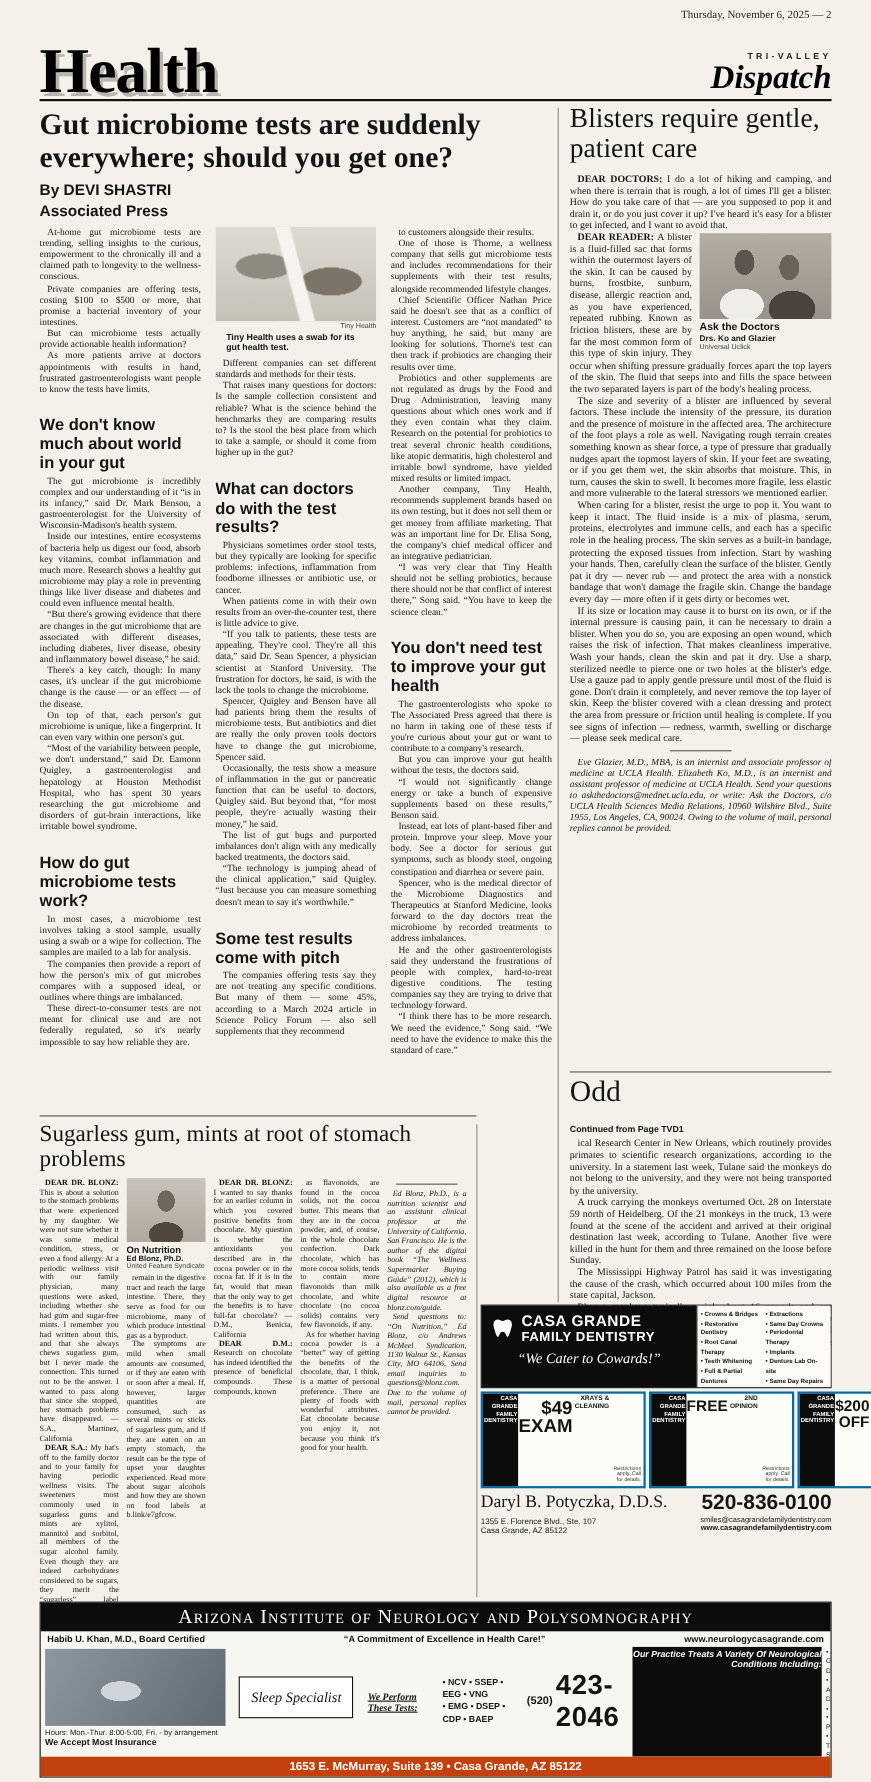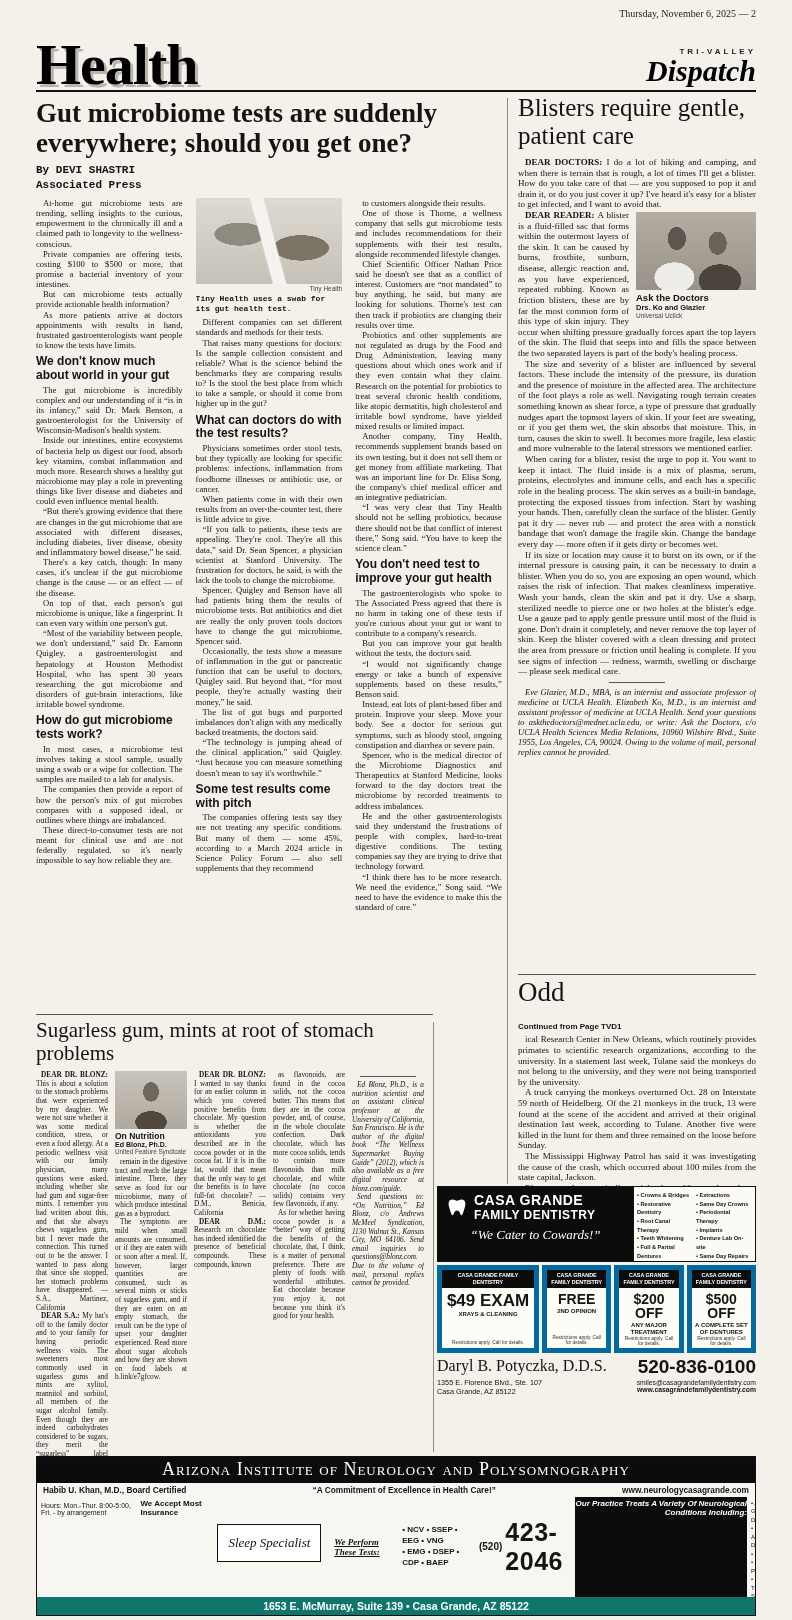--- a/index.html
+++ b/index.html
@@ -9,28 +9,28 @@
   
   .dateline{position:absolute;top:8px;right:36px;font-size:10px;color:#222}
   .masthead{position:absolute;left:36px;top:22px;width:720px;height:70px;border-bottom:2px solid #111}
   .health-title{position:absolute;left:0;bottom:-4px;font-size:58px;font-weight:bold;letter-spacing:-1px;
         color:#000;text-shadow:3px 3px 0 #b9b5ac;line-height:1}
   .paper-logo{position:absolute;right:0;bottom:4px;text-align:right}
   .tri{font-family:"Liberation Sans",sans-serif;font-size:8px;font-weight:bold;letter-spacing:3px;text-transform:uppercase;color:#222}
   .disp{font-size:30px;font-weight:bold;font-style:italic;line-height:1;color:#000}
   
   .para{font-size:8.6px;line-height:1.18;text-align:justify;text-indent:7px}
-  .subhead{font-family:"Liberation Sans",sans-serif;font-size:12px;font-weight:bold;line-height:1.15;margin:5px 0 2px}
+  .subhead{font-family:"Liberation Sans",sans-serif;font-size:15px;font-weight:bold;line-height:1.15;margin:20px 0 2px}
   .italic{font-style:italic}
   .credit{font-family:"Liberation Sans",sans-serif;font-size:6.5px;color:#444;text-align:right;margin-top:1px}
-  .caption{font-family:Liberation Mono, monospace;font-size:8px;font-weight:bold;line-height:1.2;margin:2px 0 4px}
+  .caption{font-family:Liberation Sans, sans-serif;font-size:8px;font-weight:bold;line-height:1.2;margin:2px 10px 4px}
   
   .gut{position:absolute;left:36px;top:98px;width:466px}
   .gut h1{font-size:27px;font-weight:bold;line-height:1.12;margin-bottom:5px}
-  .byline{font-family:Liberation Mono, monospace;font-size:11px;font-weight:bold;line-height:1.3;margin-bottom:6px}
+  .byline{font-family:Liberation Sans, sans-serif;font-size:14px;font-weight:bold;line-height:1.3;margin-bottom:6px}
   .gut-cols{display:flex;gap:13px;height:814px;overflow:hidden;margin-top:2px}
   .gcol{width:146.6px;overflow:hidden}
   .photo{width:100%}
   .swab-photo{height:86px;background:
       linear-gradient(75deg,transparent 45%,#f5f3ef 46% 53%,transparent 54%),
       radial-gradient(42px 19px at 30% 42%,#8f8a80 0 60%,transparent 61%),
       radial-gradient(46px 21px at 72% 58%,#7d7468 0 60%,transparent 61%),
       linear-gradient(#dedad2,#c6c1b7)}
   
   .vrule{position:absolute;left:507px;top:98px;width:1px;height:1086px;background:#8f8c84}
@@ -74,62 +74,62 @@
   .casa-banner{display:flex;height:76px;border:1px solid #111}
   .casa-left{flex:1;background:#0c0c0c;color:#fff;padding:6px 8px;position:relative}
   .casa-title-row{display:flex;align-items:center;gap:6px}
   .casa-name{font-size:14px;font-weight:bold;letter-spacing:.5px;line-height:1.05}
   .casa-name2{font-size:12px;font-weight:bold;letter-spacing:.5px}
   .casa-tag{font-family:"Liberation Serif",serif;font-style:italic;font-size:13px;margin-top:5px;text-align:center}
   .casa-services{width:122px;background:#fbfaf5;border-left:1px solid #111;display:flex;gap:3px;padding:4px 3px}
   .svc-col{flex:1}
   .svc{font-size:5.6px;font-weight:bold;line-height:1.55}
   .coupons{display:flex;gap:3px;margin-top:3px;height:88px}
-  .coupon{flex:1;border:5px solid #0369a1;background:#fdfcf7;display:flex;flex-direction:column;text-align:center}
+  .coupon{flex:1;border:2px solid #0369a1;background:#fdfcf7;display:flex;text-align:right}
   .coupon.first{flex:1.55}
   .coupon-head{background:#0c0c0c;color:#fff;font-size:5.4px;font-weight:bold;line-height:1.25;padding:2px 1px}
   .coupon-big{font-size:14px;font-weight:bold;margin-top:4px;line-height:1}
   .coupon.first .coupon-big{font-size:17px}
   .coupon-sub{font-size:6px;font-weight:bold;line-height:1.2;margin-top:2px;padding:0 2px}
   .coupon-restrict{font-size:4.8px;color:#333;margin:auto 2px 3px}
   .dentist{display:flex;justify-content:space-between;margin-top:4px}
   .dentist-name{font-family:"Liberation Serif",serif;font-size:16px;line-height:1.1}
   .dentist-addr{font-size:7.3px;margin-top:3px;line-height:1.3}
   .dentist-right{text-align:right}
   .dentist-phone{font-size:19px;font-weight:bold;line-height:1}
   .dentist-mail{font-size:6.8px;margin-top:3px}
   .dentist-web{font-size:6.8px;font-weight:bold}
   
   .neuro{position:absolute;left:36px;top:1456px;width:720px;height:160px;border:1.5px solid #111;
          background:#f7f6f0;font-family:"Liberation Sans",sans-serif;display:flex;flex-direction:column}
   .neuro-title{background:#0c0c0c;color:#fff;text-align:center;font-family:"Liberation Serif",serif;
          font-variant:small-caps;font-size:18px;letter-spacing:1px;padding:2px 0;line-height:1.2}
   .neuro-sub{display:flex;justify-content:space-between;align-items:center;padding:2px 6px;font-size:8.3px;font-weight:bold}
   .neuro-main{display:flex;flex:1;overflow:hidden}
-  .neuro-left{width:180px;padding:2px 4px;display:flex;flex-direction:row}
+  .neuro-left{width:180px;padding:2px 4px;display:flex;flex-direction:column}
   .sleep-photo{height:70px;background:
       radial-gradient(30px 15px at 42% 55%,#cfd4d8 0 60%,transparent 61%),
       linear-gradient(120deg,#8d979f,#5f6a72)}
   .neuro-hours{font-size:7px;margin-top:3px}
   .neuro-ins{font-size:8px;font-weight:bold}
   .neuro-mid{width:128px;display:flex;align-items:center;justify-content:center;padding-bottom:8px}
   .sleep-box{border:1px solid #111;background:#fff;font-family:"Liberation Serif",serif;font-style:italic;
       font-size:13px;text-align:center;padding:10px 8px;width:104px;line-height:1.2}
   .neuro-right{flex:1;display:flex;flex-direction:row}
   .tests-row{display:flex;align-items:center;gap:8px;padding:2px 4px}
   .tests-label{font-family:"Liberation Serif",serif;font-style:italic;font-weight:bold;font-size:9px;text-decoration:underline}
   .tests-bullets{font-size:8px;font-weight:bold;line-height:1.35}
   .neuro-phone{margin-left:auto;display:flex;align-items:center;gap:3px;padding-right:4px}
   .neuro-area{font-size:10px;font-weight:bold}
   .neuro-phone-big{font-size:25px;font-weight:bold;letter-spacing:.5px}
   .cond-bar{background:#0c0c0c;color:#fff;font-size:8px;font-weight:bold;font-style:italic;text-align:right;padding:2px 0}
   .cond-grid{display:flex;gap:5px;padding:2px 4px;flex:1;overflow:hidden}
   .cond-col{flex:1}
   .cond{font-size:6.1px;line-height:1.4}
-  .neuro-bottom{background:#0f766e;color:#fff;font-size:10.5px;font-weight:bold;text-align:center;padding:3px 0}
+  .neuro-bottom{background:#c2410c;color:#fff;font-size:10.5px;font-weight:bold;text-align:center;padding:3px 0}
 </style>
 </head>
 <body>
 
 <div class="page">
 
   <div class="dateline">Thursday, November 6, 2025 — 2</div>
 
   <header class="masthead">
     <div class="health-title">Health</div>

